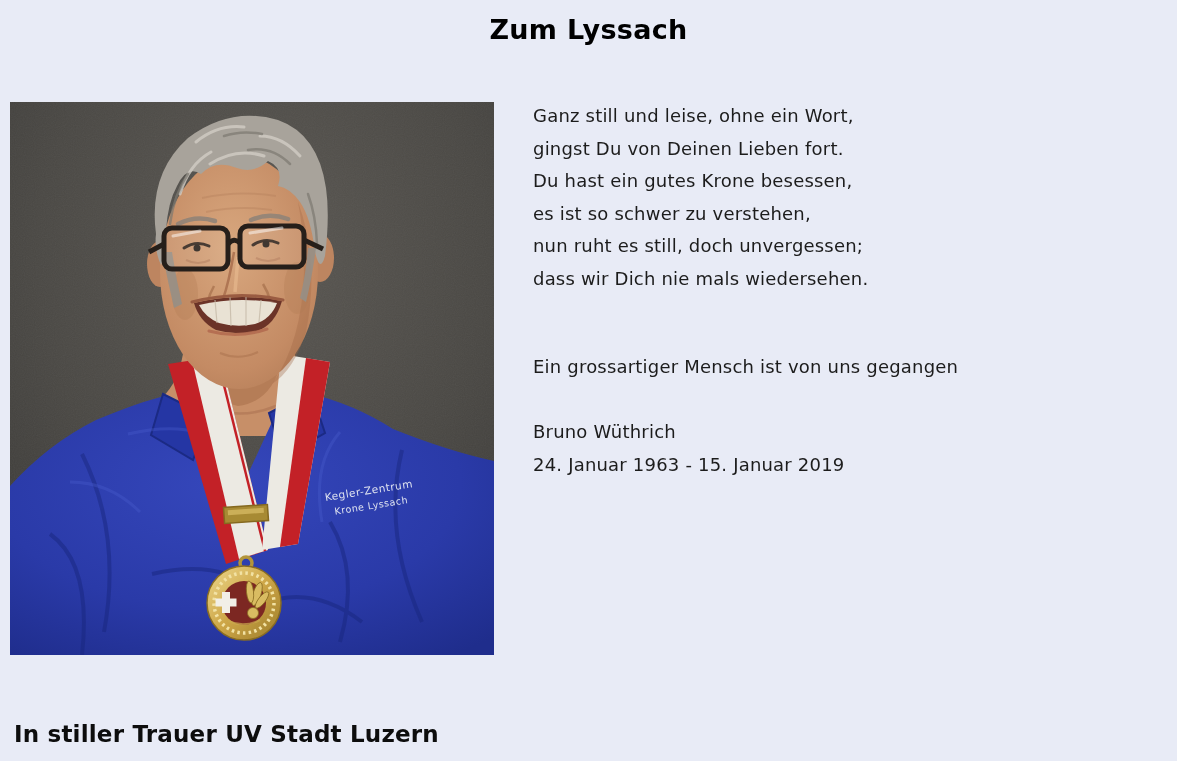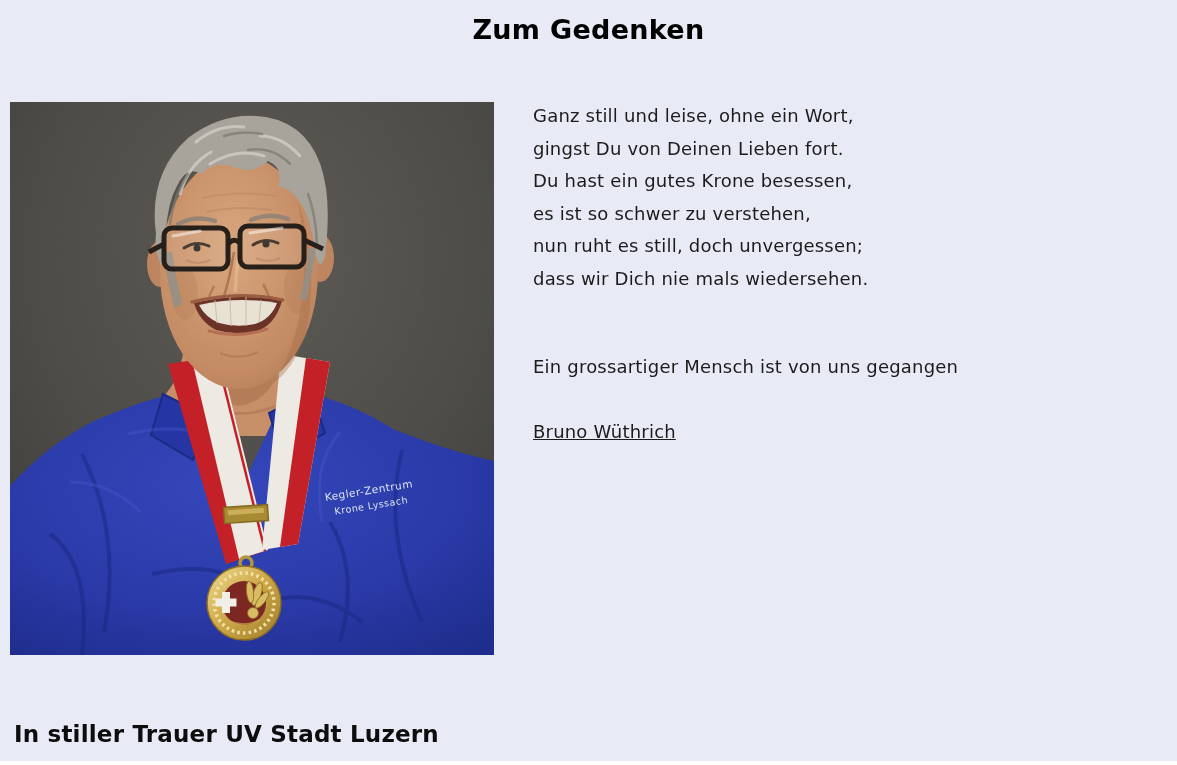--- a/index.html
+++ b/index.html
@@ -34,21 +34,21 @@
   .memorial-text {
     position: absolute;
     left: 533px; top: 100px;
     font-size: 18px;
     line-height: 32.5px;
     color: #1c1c1c;
     letter-spacing: 0.2px;
     white-space: nowrap;
   }
   .tribute-line { margin-top: 56px; }
-  .person-name { margin-top: 32.5px; text-decoration: underline; }
+  .person-name { margin-top: 32.5px; }
   .footer-condolence {
     position: absolute;
     left: 14px; top: 721px;
     font-size: 23px;
     font-weight: bold;
     color: #0d0d0d;
     letter-spacing: 0.2px;
     white-space: nowrap;
   }
   .bottom-strip {
@@ -57,21 +57,21 @@
     width: 100%; height: 4px;
     background: #ffffff;
   }
 </style>
 </head>
 <body>
 
 <div class="page">
 
   <header class="title">
-    <div>Zum Gedenken</div>
+    <div>Zum Lyssach</div>
   </header>
 
   <figure class="photo">
     <svg width="484" height="553" viewBox="0 0 484 553" xmlns="http://www.w3.org/2000/svg">
       <defs>
         <radialGradient id="bgG" cx="52%" cy="28%" r="85%">
           <stop offset="0%" stop-color="#5a5752"></stop>
           <stop offset="55%" stop-color="#4a4844"></stop>
           <stop offset="100%" stop-color="#383735"></stop>
         </radialGradient>
@@ -250,19 +250,20 @@
 
   <section class="memorial-text">
     <div>Ganz still und leise, ohne ein Wort,</div>
     <div>gingst Du von Deinen Lieben fort.</div>
     <div>Du hast ein gutes Krone besessen,</div>
     <div>es ist so schwer zu verstehen,</div>
     <div>nun ruht es still, doch unvergessen;</div>
     <div>dass wir Dich nie mals wiedersehen.</div>
     <div class="tribute-line">Ein grossartiger Mensch ist von uns gegangen</div>
     <div class="person-name">Bruno Wüthrich</div>
+    <div>24. Januar 1963 - 15. Januar 2019</div>
   </section>
 
   <footer class="footer-condolence">In stiller Trauer UV Stadt Luzern</footer>
 
   <div class="bottom-strip"></div>
 
 </div>
 
 </body></html>

